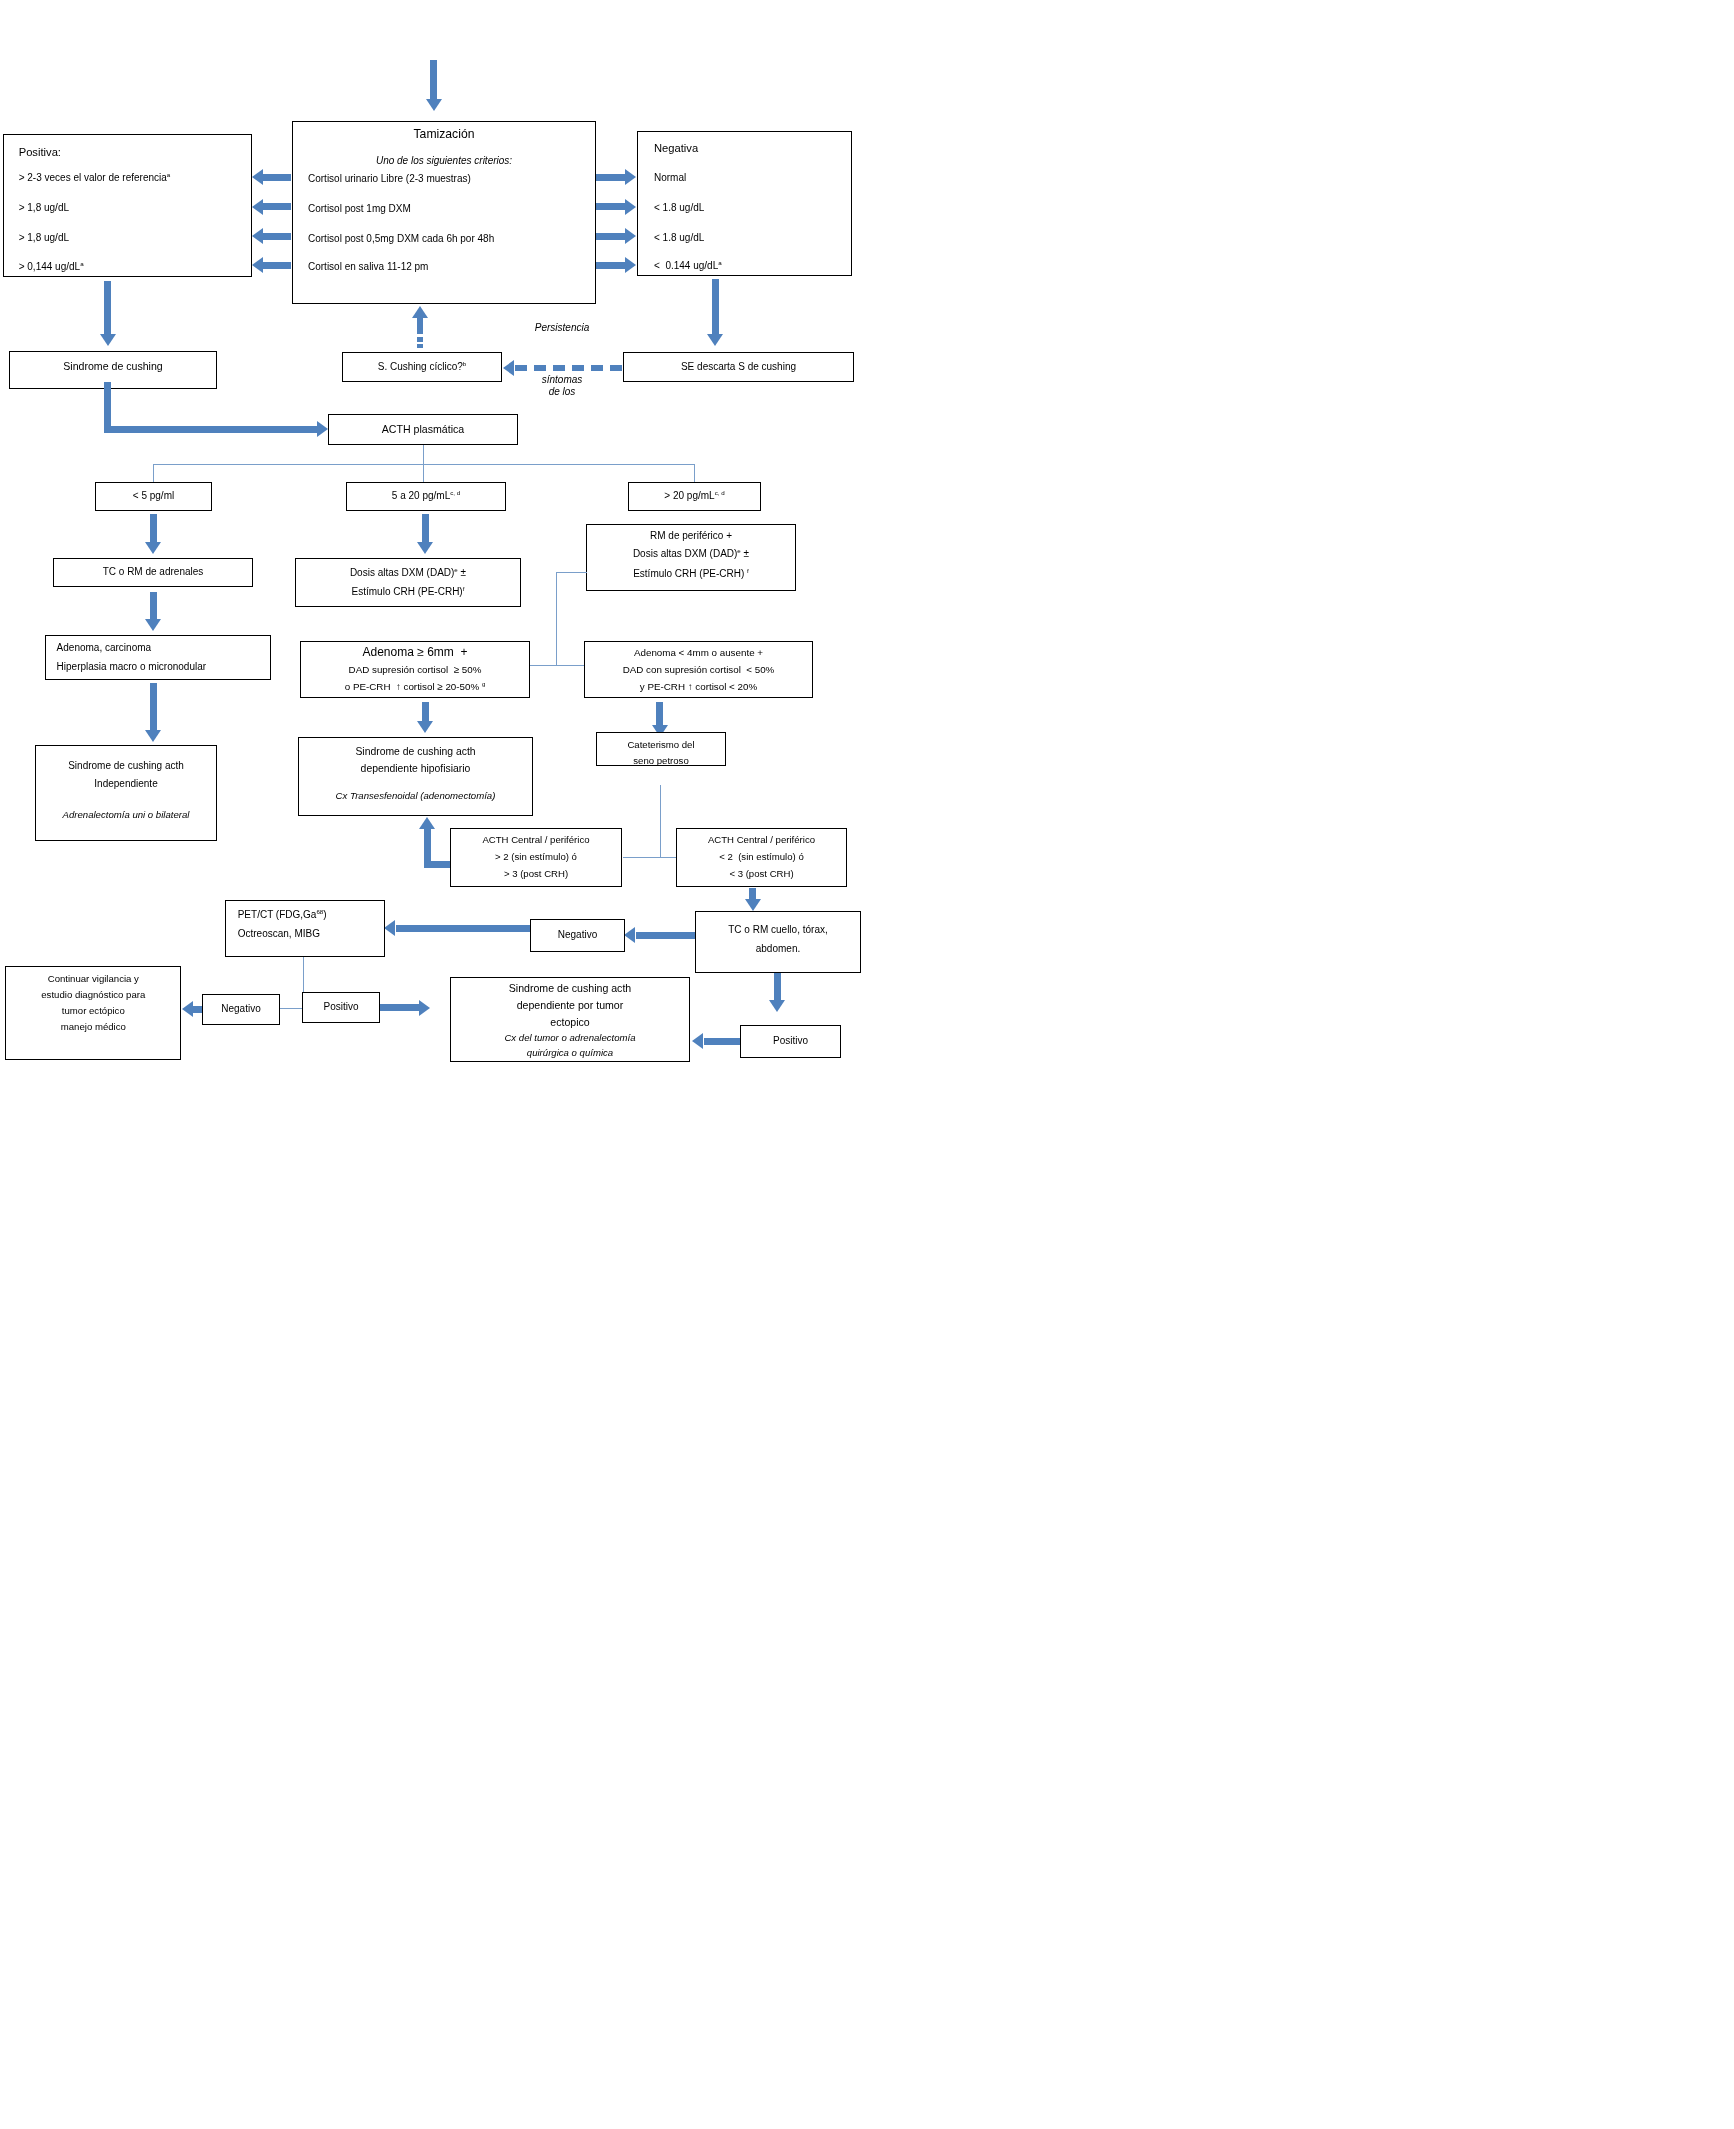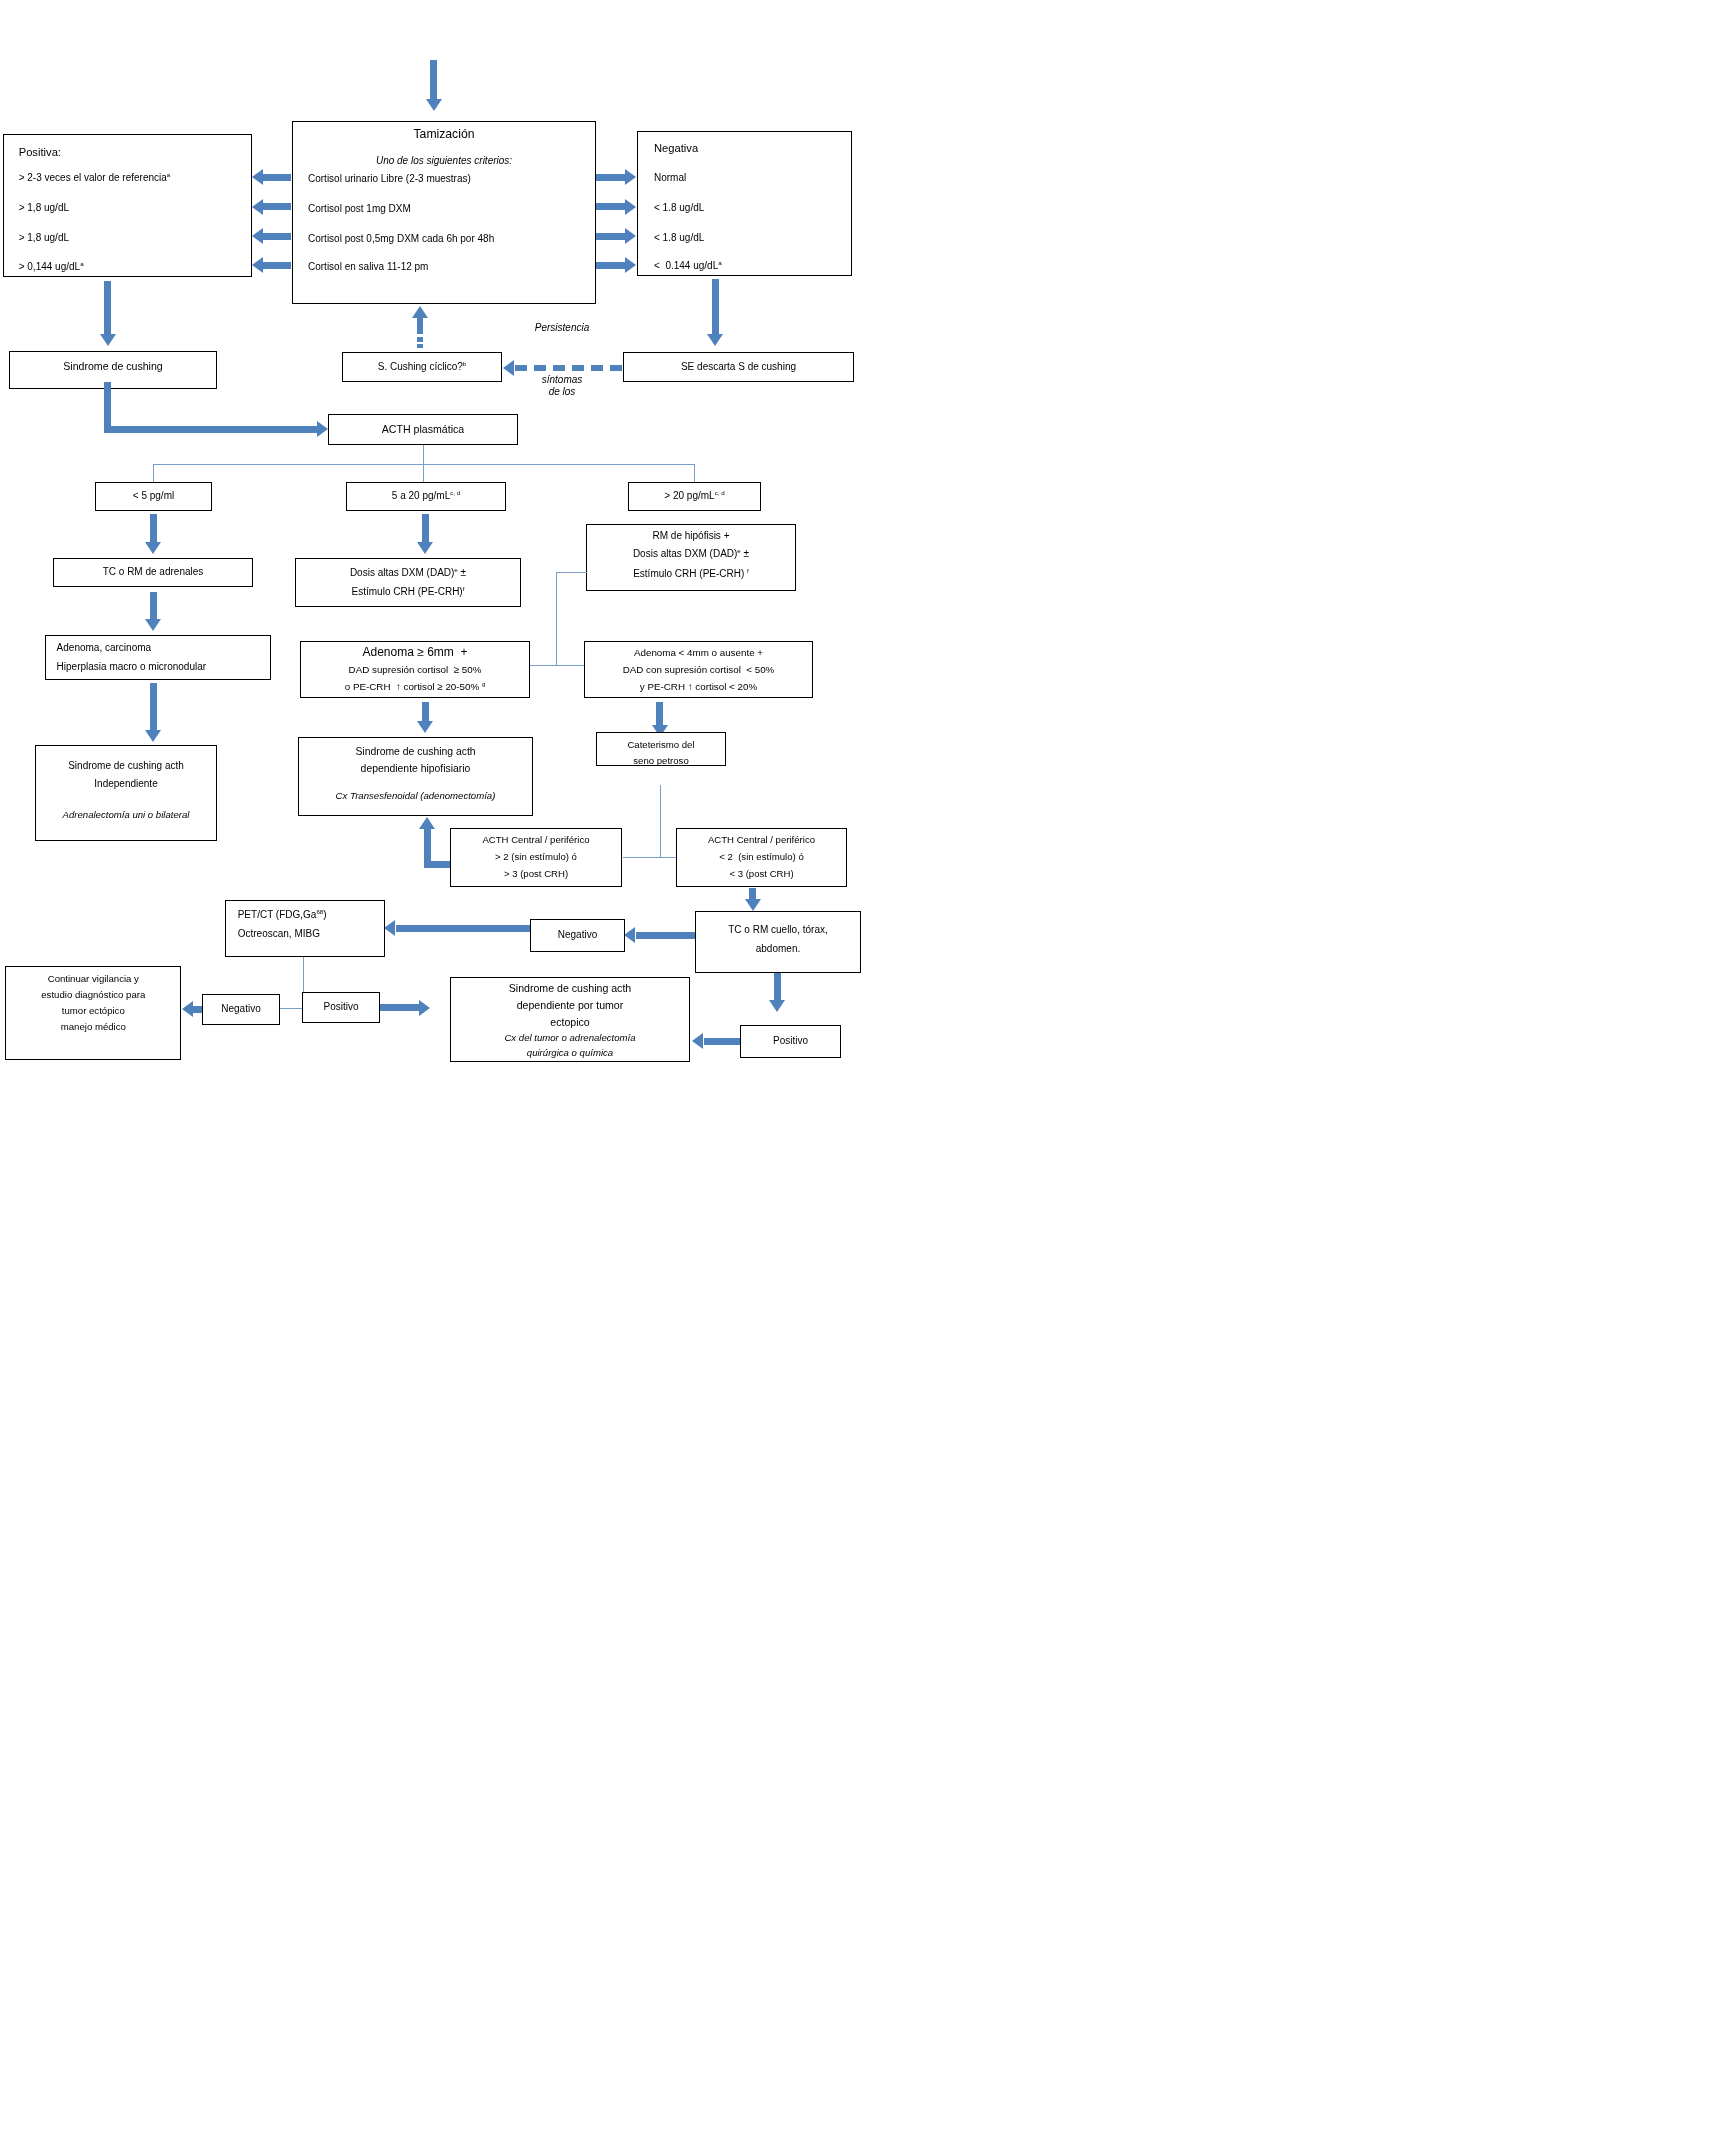--- a/index.html
+++ b/index.html
@@ -169,21 +169,21 @@
   <div class="bx" style="left:53px;top:558px;width:200px;height:29px;">
     <span class="tl" style="top:7px;">TC o RM de adrenales</span>
   </div>
 
   <div class="bx" style="left:295px;top:558px;width:226px;height:49px;">
     <span class="tl" style="top:7.5px;"><span>Dosis altas DXM (DAD)</span><sup>e</sup><span> ±</span></span>
     <span class="tl" style="top:27px;"><span>Estímulo CRH (PE-CRH)</span><sup>f</sup></span>
   </div>
 
   <div class="bx" style="left:586px;top:524px;width:210px;height:67px;">
-    <span class="tl" style="top:5.3px;">RM de hipófisis +</span>
+    <span class="tl" style="top:5.3px;">RM de periférico +</span>
     <span class="tl" style="top:23.4px;"><span>Dosis altas DXM (DAD)</span><sup>e</sup><span> ±</span></span>
     <span class="tl" style="top:43px;"><span>Estímulo CRH (PE-CRH) </span><sup>f</sup></span>
   </div>
 
   <div>
     <div class="shaft" style="left:150px;top:592px;width:7px;height:27px;"></div>
     <div class="hd hd-down" style="left:145px;top:619px;"></div>
   </div>
 
   <div class="bx" style="left:45px;top:635px;width:226px;height:45px;">

